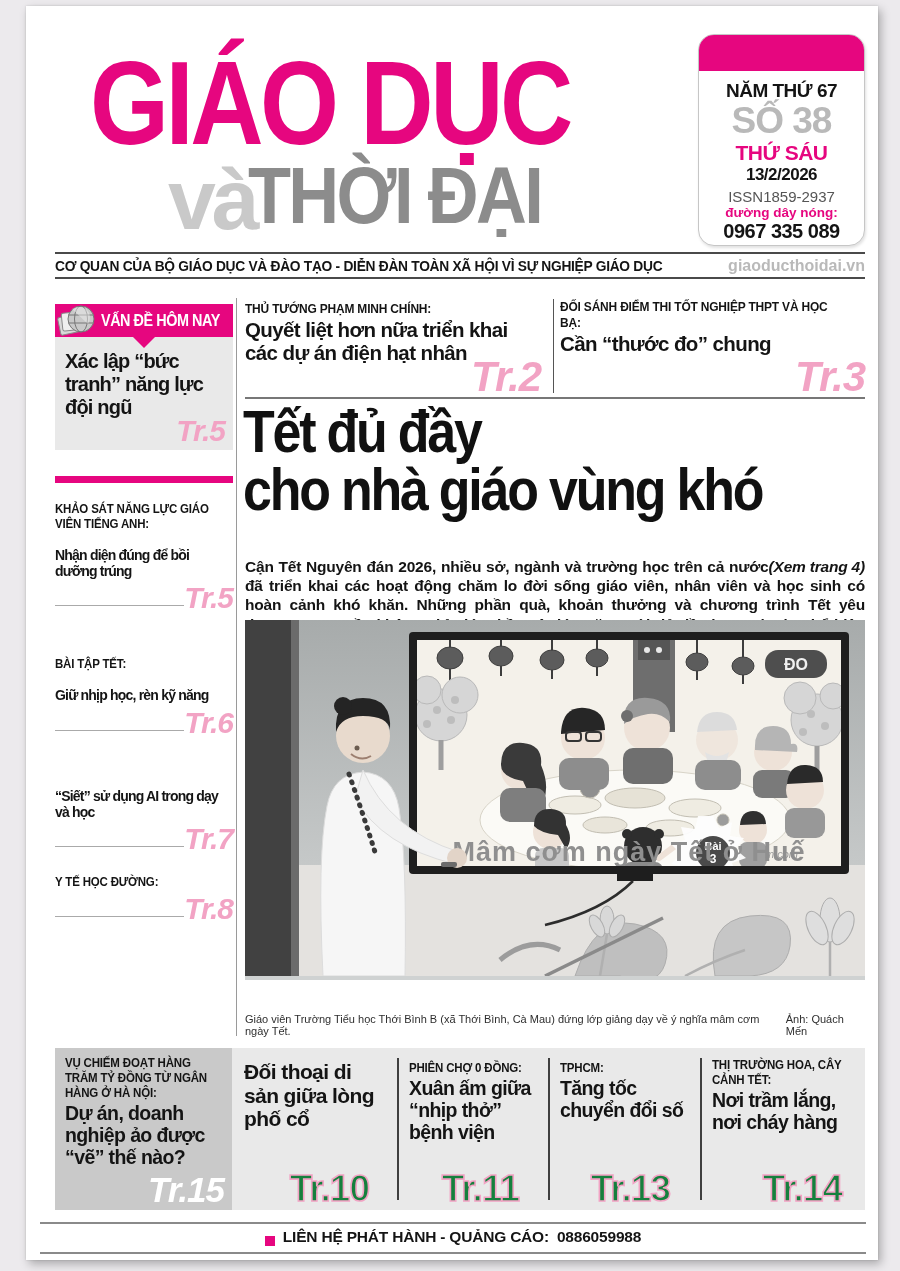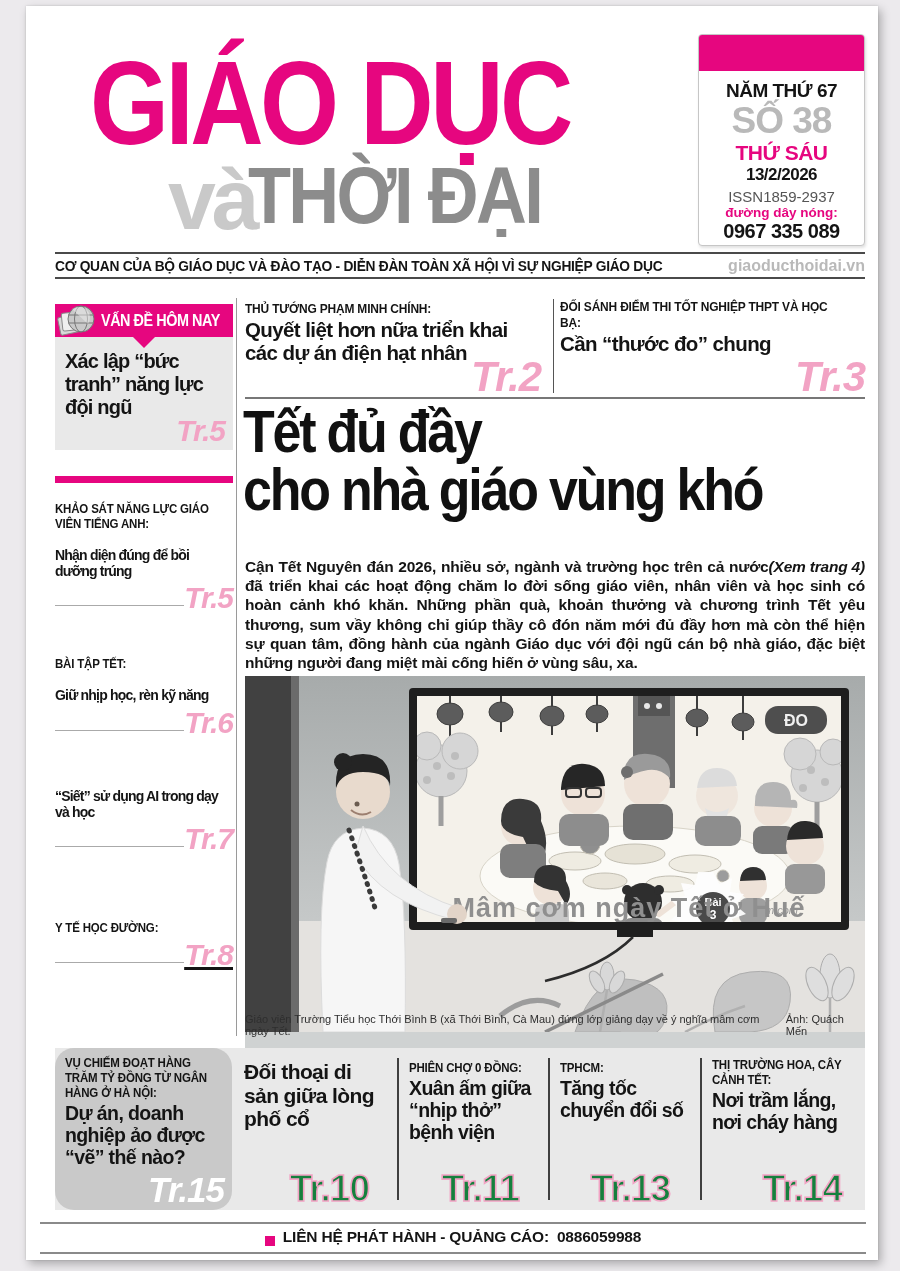--- a/index.html
+++ b/index.html
@@ -31,21 +31,21 @@
     font-size:86px; font-weight:bold; color:#c9c9c9;
     letter-spacing:-4px; vertical-align:-6px;
   }
   .logo-thoidai {
     font-size:80px; font-weight:bold; color:#8c8c8c;
     letter-spacing:-3px; display:inline-block;
     transform:scaleX(.88); transform-origin:0 0; margin-left:-8px;
   }
   .info-box {
     left:698px; top:34px; width:167px; height:212px;
-    background:#fff; border:1px solid #c6c6c6; border-radius:4px;
+    background:#fff; border:1px solid #c6c6c6; border-radius:16px;
     overflow:hidden; text-align:center;
     box-shadow:1px 2px 3px rgba(0,0,0,.12);
   }
   .info-band { height:36px; background:#e6067f; }
   .info-year { margin-top:9px; font-size:19px; font-weight:bold; letter-spacing:-0.5px; }
   .info-issue { font-size:37px; font-weight:bold; color:#b9b9b9; line-height:1.05; letter-spacing:-1px; }
   .info-weekday { font-size:21px; font-weight:bold; color:#e6067f; letter-spacing:-0.5px; }
   .info-date { font-size:17px; font-weight:bold; letter-spacing:-0.5px; }
   .info-issn { font-size:15px; color:#555; margin-top:3px; }
   .info-hotline-label { font-size:13.5px; font-weight:bold; color:#e6067f; }
@@ -103,31 +103,31 @@
     font-size:59px; font-weight:bold; line-height:.98; letter-spacing:-2.5px;
     transform:scaleX(.88); transform-origin:0 0; white-space:nowrap; color:#111;
   }
   .summary {
     left:245px; top:557px; width:620px;
     font-size:15.5px; font-weight:bold; line-height:19.2px;
     text-align:justify; letter-spacing:-0.2px;
   }
   .summary .cont { float:right; font-style:italic; }
 
-  .photo { left:245px; top:676px; width:620px; height:416px; background:#cfd2d2; }
+  .photo { left:245px; top:620px; width:620px; height:360px; background:#cfd2d2; }
   .photo svg { display:block; }
   .caption-row {
     left:245px; top:1013px; width:620px;
     display:flex; justify-content:space-between;
     font-size:11px; color:#2e2e2e;
   }
 
   
   .bottom-strip { left:55px; top:1048px; width:810px; height:162px; background:#e9e9e9; }
-  .bcol { position:absolute; top:0; height:162px; padding-top:10px;border-radius:19px; }
+  .bcol { position:absolute; top:0; height:162px; padding-top:10px; }
   .bcol-1 { left:0; width:177px; background:#c9c9c9; padding:8px 10px; }
   .bcol-2 { left:189px; width:145px; }
   .bcol-3 { left:354px; width:130px; }
   .bcol-4 { left:505px; width:130px; }
   .bcol-5 { left:657px; width:150px; }
   .bdiv { position:absolute; top:10px; width:2px; height:142px; background:#3f3f3f; }
   .bdiv-1 { left:342px; } .bdiv-2 { left:493px; } .bdiv-3 { left:645px; }
   .b-title { font-size:19.5px; font-weight:bold; line-height:1.12; letter-spacing:-0.6px; margin-top:2px; }
   .b-page-outline {
     position:absolute; right:20px; bottom:0;
@@ -216,21 +216,21 @@
 </div>
 
 <div class="abs side-item" style="top:773px;">
   <div class="side-title">“Siết” sử dụng AI trong dạy và học</div>
   <div class="page-row">
       <span class="rule"></span>
     <span class="page-num pn-30">Tr.7</span>
     </div>
 </div>
 
-<div class="abs side-item" style="top:918px;text-decoration:underline;">
+<div class="abs side-item" style="top:872px;">
   <div class="kicker cond92">Y TẾ HỌC ĐƯỜNG:</div>
   <div class="page-row">
       <span class="rule"></span>
     <span class="page-num pn-30">Tr.8</span>
     </div>
 </div>
 
 <div class="abs teaser-row">
   <div class="teaser teaser-l">
     <div class="kicker cond92" style="font-size:13px;">THỦ TƯỚNG PHẠM MINH CHÍNH:</div>

